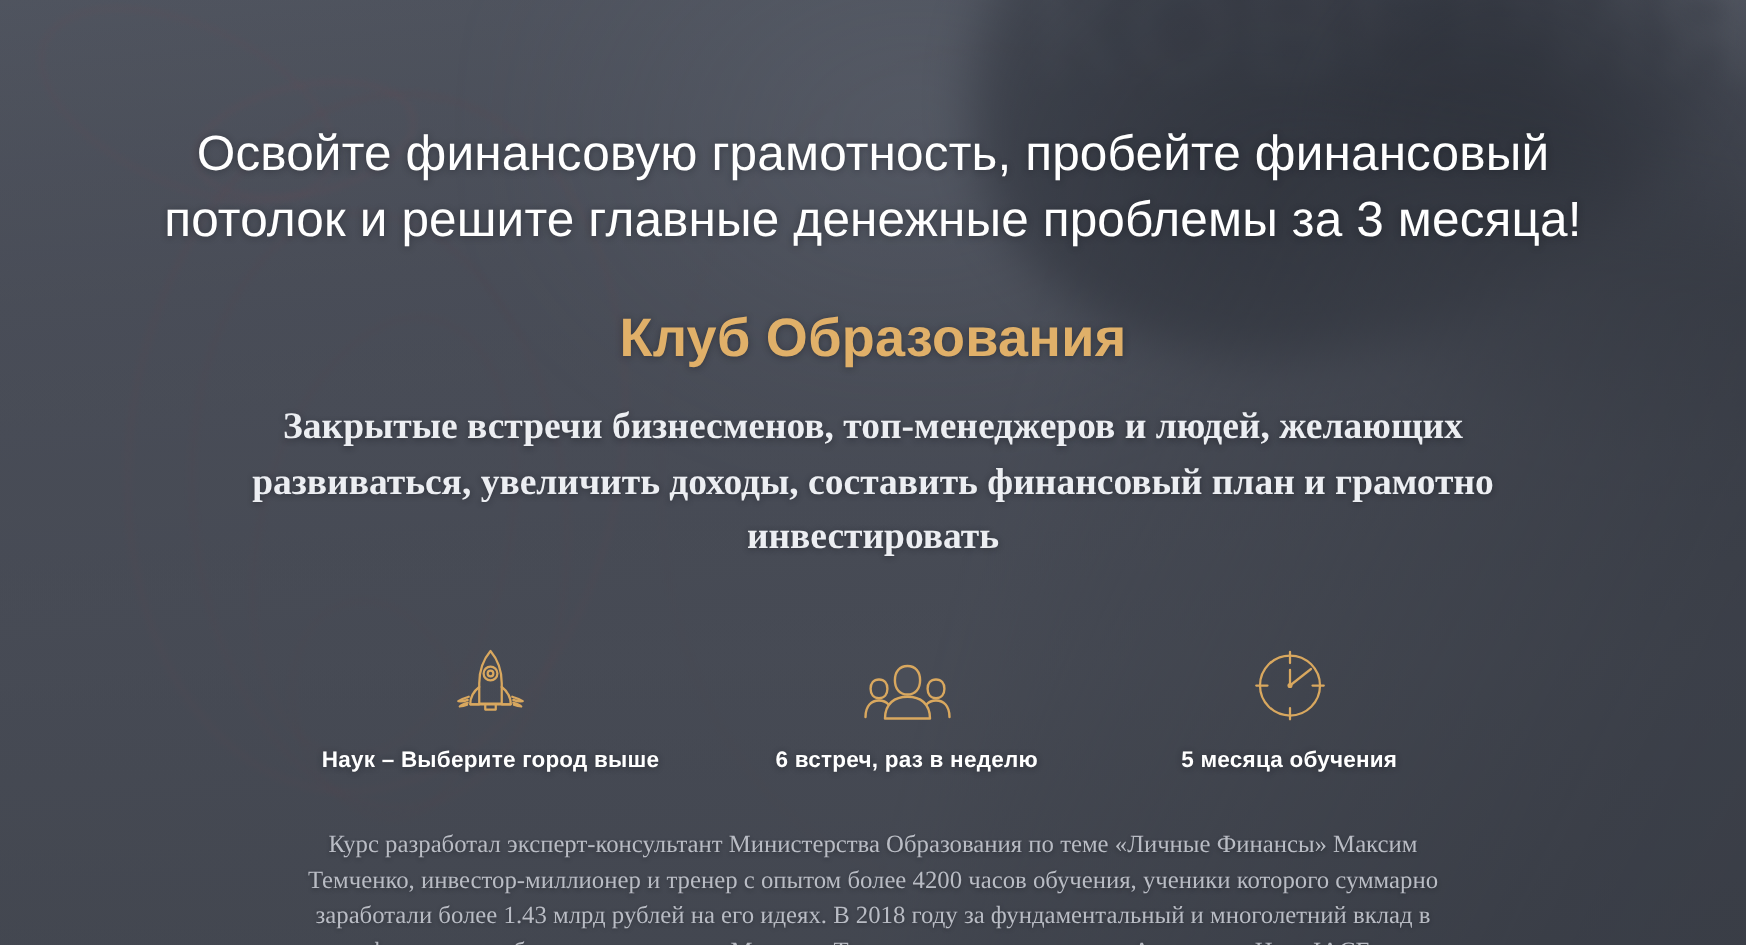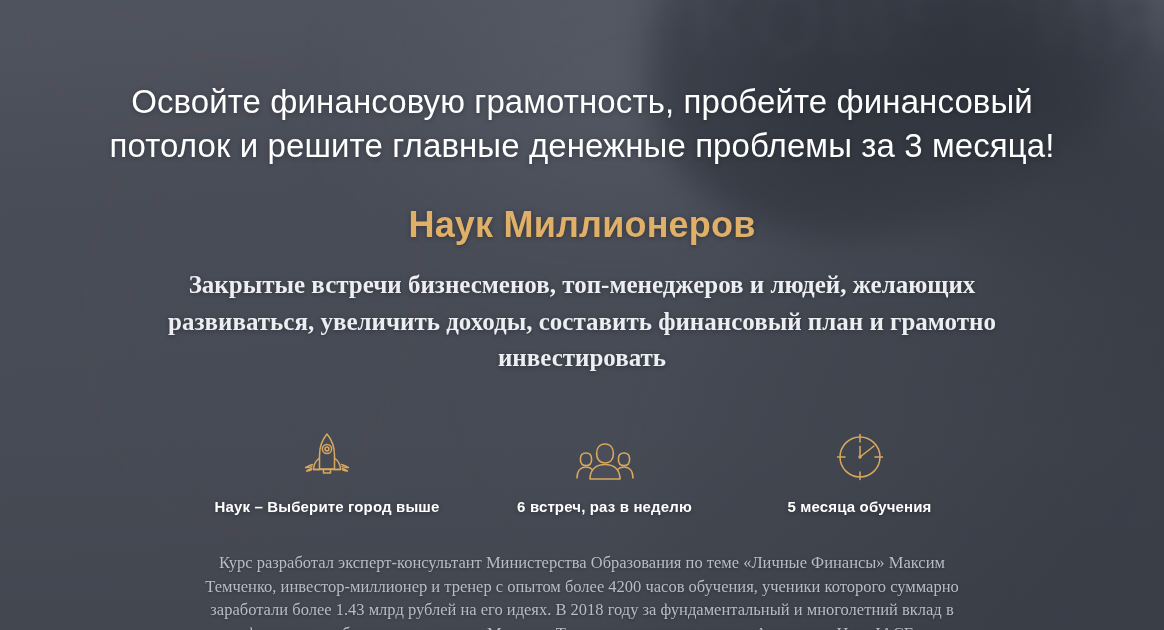--- a/index.html
+++ b/index.html
@@ -274,21 +274,21 @@
     <div class="silhouette-top"></div>
     <div class="silhouette-arm"></div>
     <div class="band-right"></div>
     <div class="scrim"></div>
   </div>
 
   <div class="content">
 
     <h1 class="headline">Освойте финансовую грамотность, пробейте финансовый потолок и решите главные денежные проблемы за 3 месяца!</h1>
 
-    <h2 class="club-title">Наук Миллионеров</h2>
+    <h2 class="club-title">Клуб Образования</h2>
 
     <p class="subtitle">Закрытые встречи бизнесменов, топ-менеджеров и людей, желающих развиваться, увеличить доходы, составить финансовый план и грамотно инвестировать</p>
 
     <div class="features">
 
       <div class="feature feature-rocket">
         <div class="feature-icon">
           <svg width="56" height="56" viewBox="0 0 56 56" fill="none" stroke="#d9a85f" stroke-width="1.5" stroke-linecap="round" stroke-linejoin="round">
 
             <path d="M28 6 C22.5 12.5 20.5 20 20.5 27.5 L20.5 41 L35.5 41 L35.5 27.5 C35.5 20 33.5 12.5 28 6 Z"></path>

